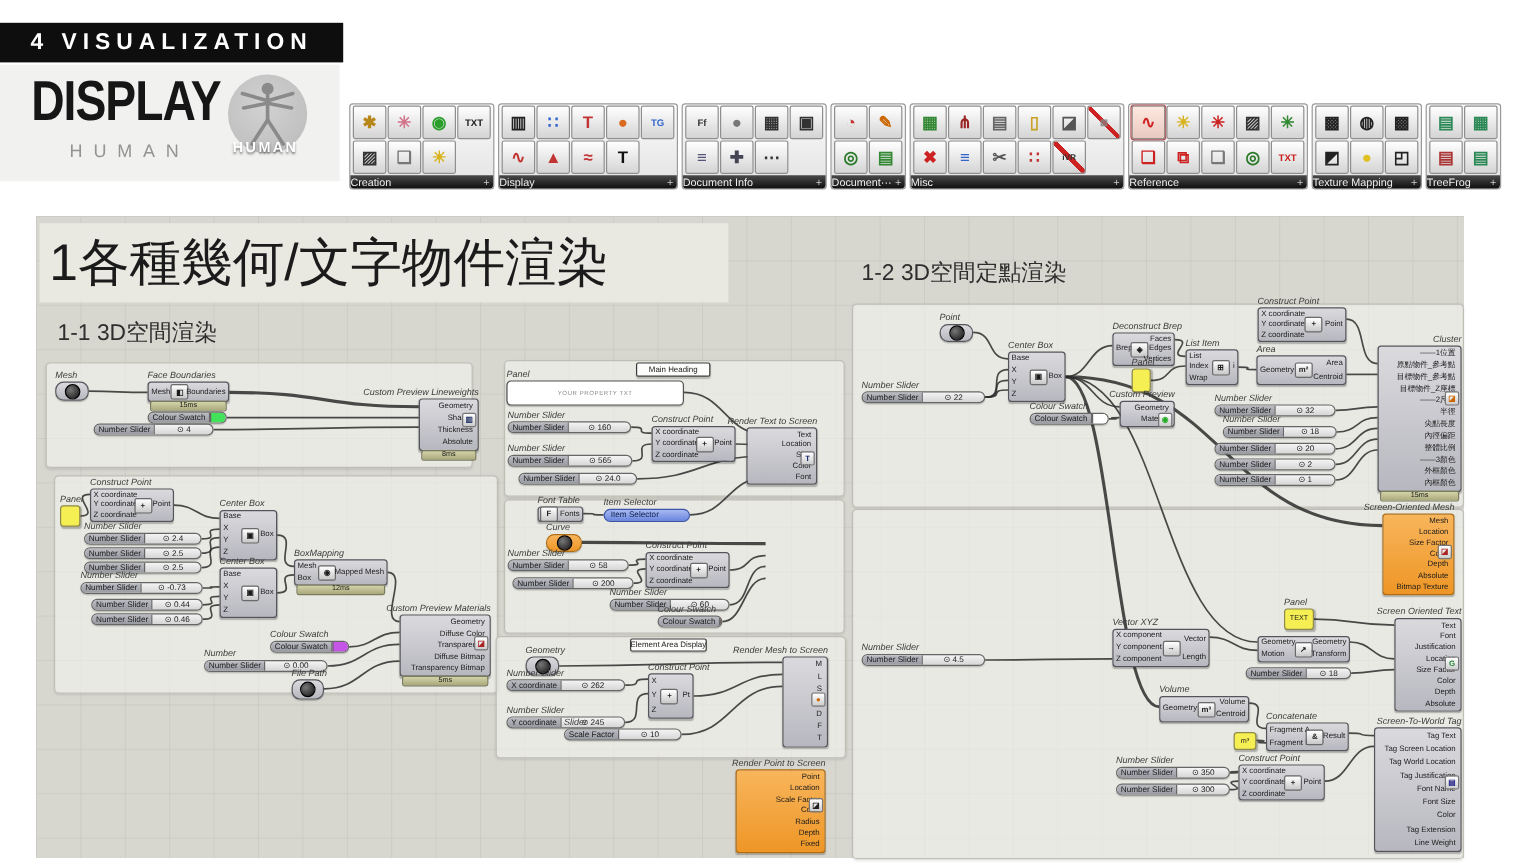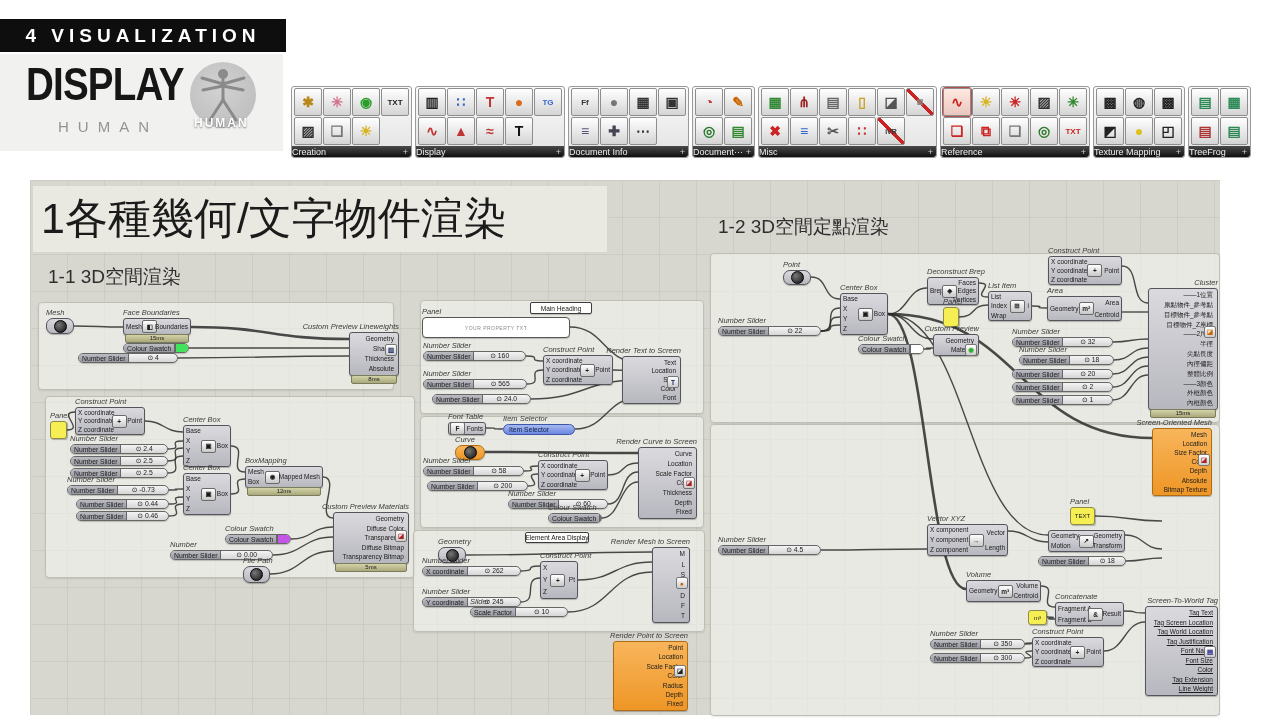--- a/index.html
+++ b/index.html
@@ -594,33 +594,20 @@
         <div class="strack">⊙ 60</div>
       </div>
     </div>
     <div class="node" style="left: 518px; top: 333px; width: 54px; height: 10px;">
       <div class="nlabel">Colour Swatch</div>
       <div class="nbody slider">
         <div class="sname">Colour Swatch</div>
         <div class="swc" style="background: rgb(242, 99, 122);"></div>
       </div>
     </div>
-    <div class="node" style="left: 608px; top: 267px; width: 59px; height: 72px;">
-      <div class="nlabel lr">Render Curve to Screen</div>
-      <div class="nbody sink">
-        <div class="prow">Curve</div>
-        <div class="prow">Location</div>
-        <div class="prow">Scale Factor</div>
-        <div class="prow">Color</div>
-        <div class="prow">Thickness</div>
-        <div class="prow">Depth</div>
-        <div class="prow">Fixed</div>
-      </div>
-      <div class="sicon" style="color: rgb(170, 34, 34); top: 30px;">◪</div>
-    </div>
     <div class="node" style="left: 495px; top: 352px; width: 64px; height: 11px;">
       <div class="nbody tagc">Element Area Display</div>
     </div>
     <div class="node" style="left: 408px; top: 367px; width: 28px; height: 16px;">
       <div class="nlabel">Geometry</div>
       <div class="nbody param">
         <div class="pdot"></div>
       </div>
     </div>
     <div class="node" style="left: 392px; top: 386px; width: 99px; height: 10px;">
@@ -866,20 +853,34 @@
           <div class="prow">Transform</div>
         </div>
       </div>
     </div>
     <div class="node" style="left: 1008px; top: 376px; width: 88px; height: 10px;">
       <div class="nbody slider">
         <div class="sname">Number Slider</div>
         <div class="strack">⊙ 18</div>
       </div>
     </div>
+    <div class="node" style="left: 1132px; top: 335px; width: 56px; height: 78px;">
+      <div class="nlabel lr">Screen Oriented Text</div>
+      <div class="nbody sink">
+        <div class="prow">Text</div>
+        <div class="prow">Font</div>
+        <div class="prow">Justification</div>
+        <div class="prow">Location</div>
+        <div class="prow">Size Factor</div>
+        <div class="prow">Color</div>
+        <div class="prow">Depth</div>
+        <div class="prow">Absolute</div>
+      </div>
+      <div class="sicon" style="color: rgb(34, 136, 51); top: 32px;">G</div>
+    </div>
     <div class="node" style="left: 688px; top: 365px; width: 103px; height: 10px;">
       <div class="nlabel">Number Slider</div>
       <div class="nbody slider">
         <div class="sname">Number Slider</div>
         <div class="strack">⊙ 4.5</div>
       </div>
     </div>
     <div class="node" style="left: 897px; top: 344px; width: 81px; height: 32px;">
       <div class="nlabel">Vector XYZ</div>
       <div class="nbody comp">
@@ -944,21 +945,21 @@
           <div class="prow">X coordinate</div>
           <div class="prow">Y coordinate</div>
           <div class="prow">Z coordinate</div>
         </div>
         <div class="cicon">+</div>
         <div class="col outs">
           <div class="prow">Point</div>
         </div>
       </div>
     </div>
-    <div class="node" style="left: 1115px; top: 426px; width: 73px; height: 90px; text-decoration: underline;">
+    <div class="node" style="left: 1115px; top: 426px; width: 73px; height: 104px;">
       <div class="nlabel lr">Screen-To-World Tag</div>
       <div class="nbody sink">
         <div class="prow">Tag Text</div>
         <div class="prow">Tag Screen Location</div>
         <div class="prow">Tag World Location</div>
         <div class="prow">Tag Justification</div>
         <div class="prow">Font Name</div>
         <div class="prow">Font Size</div>
         <div class="prow">Color</div>
         <div class="prow">Tag Extension</div>

